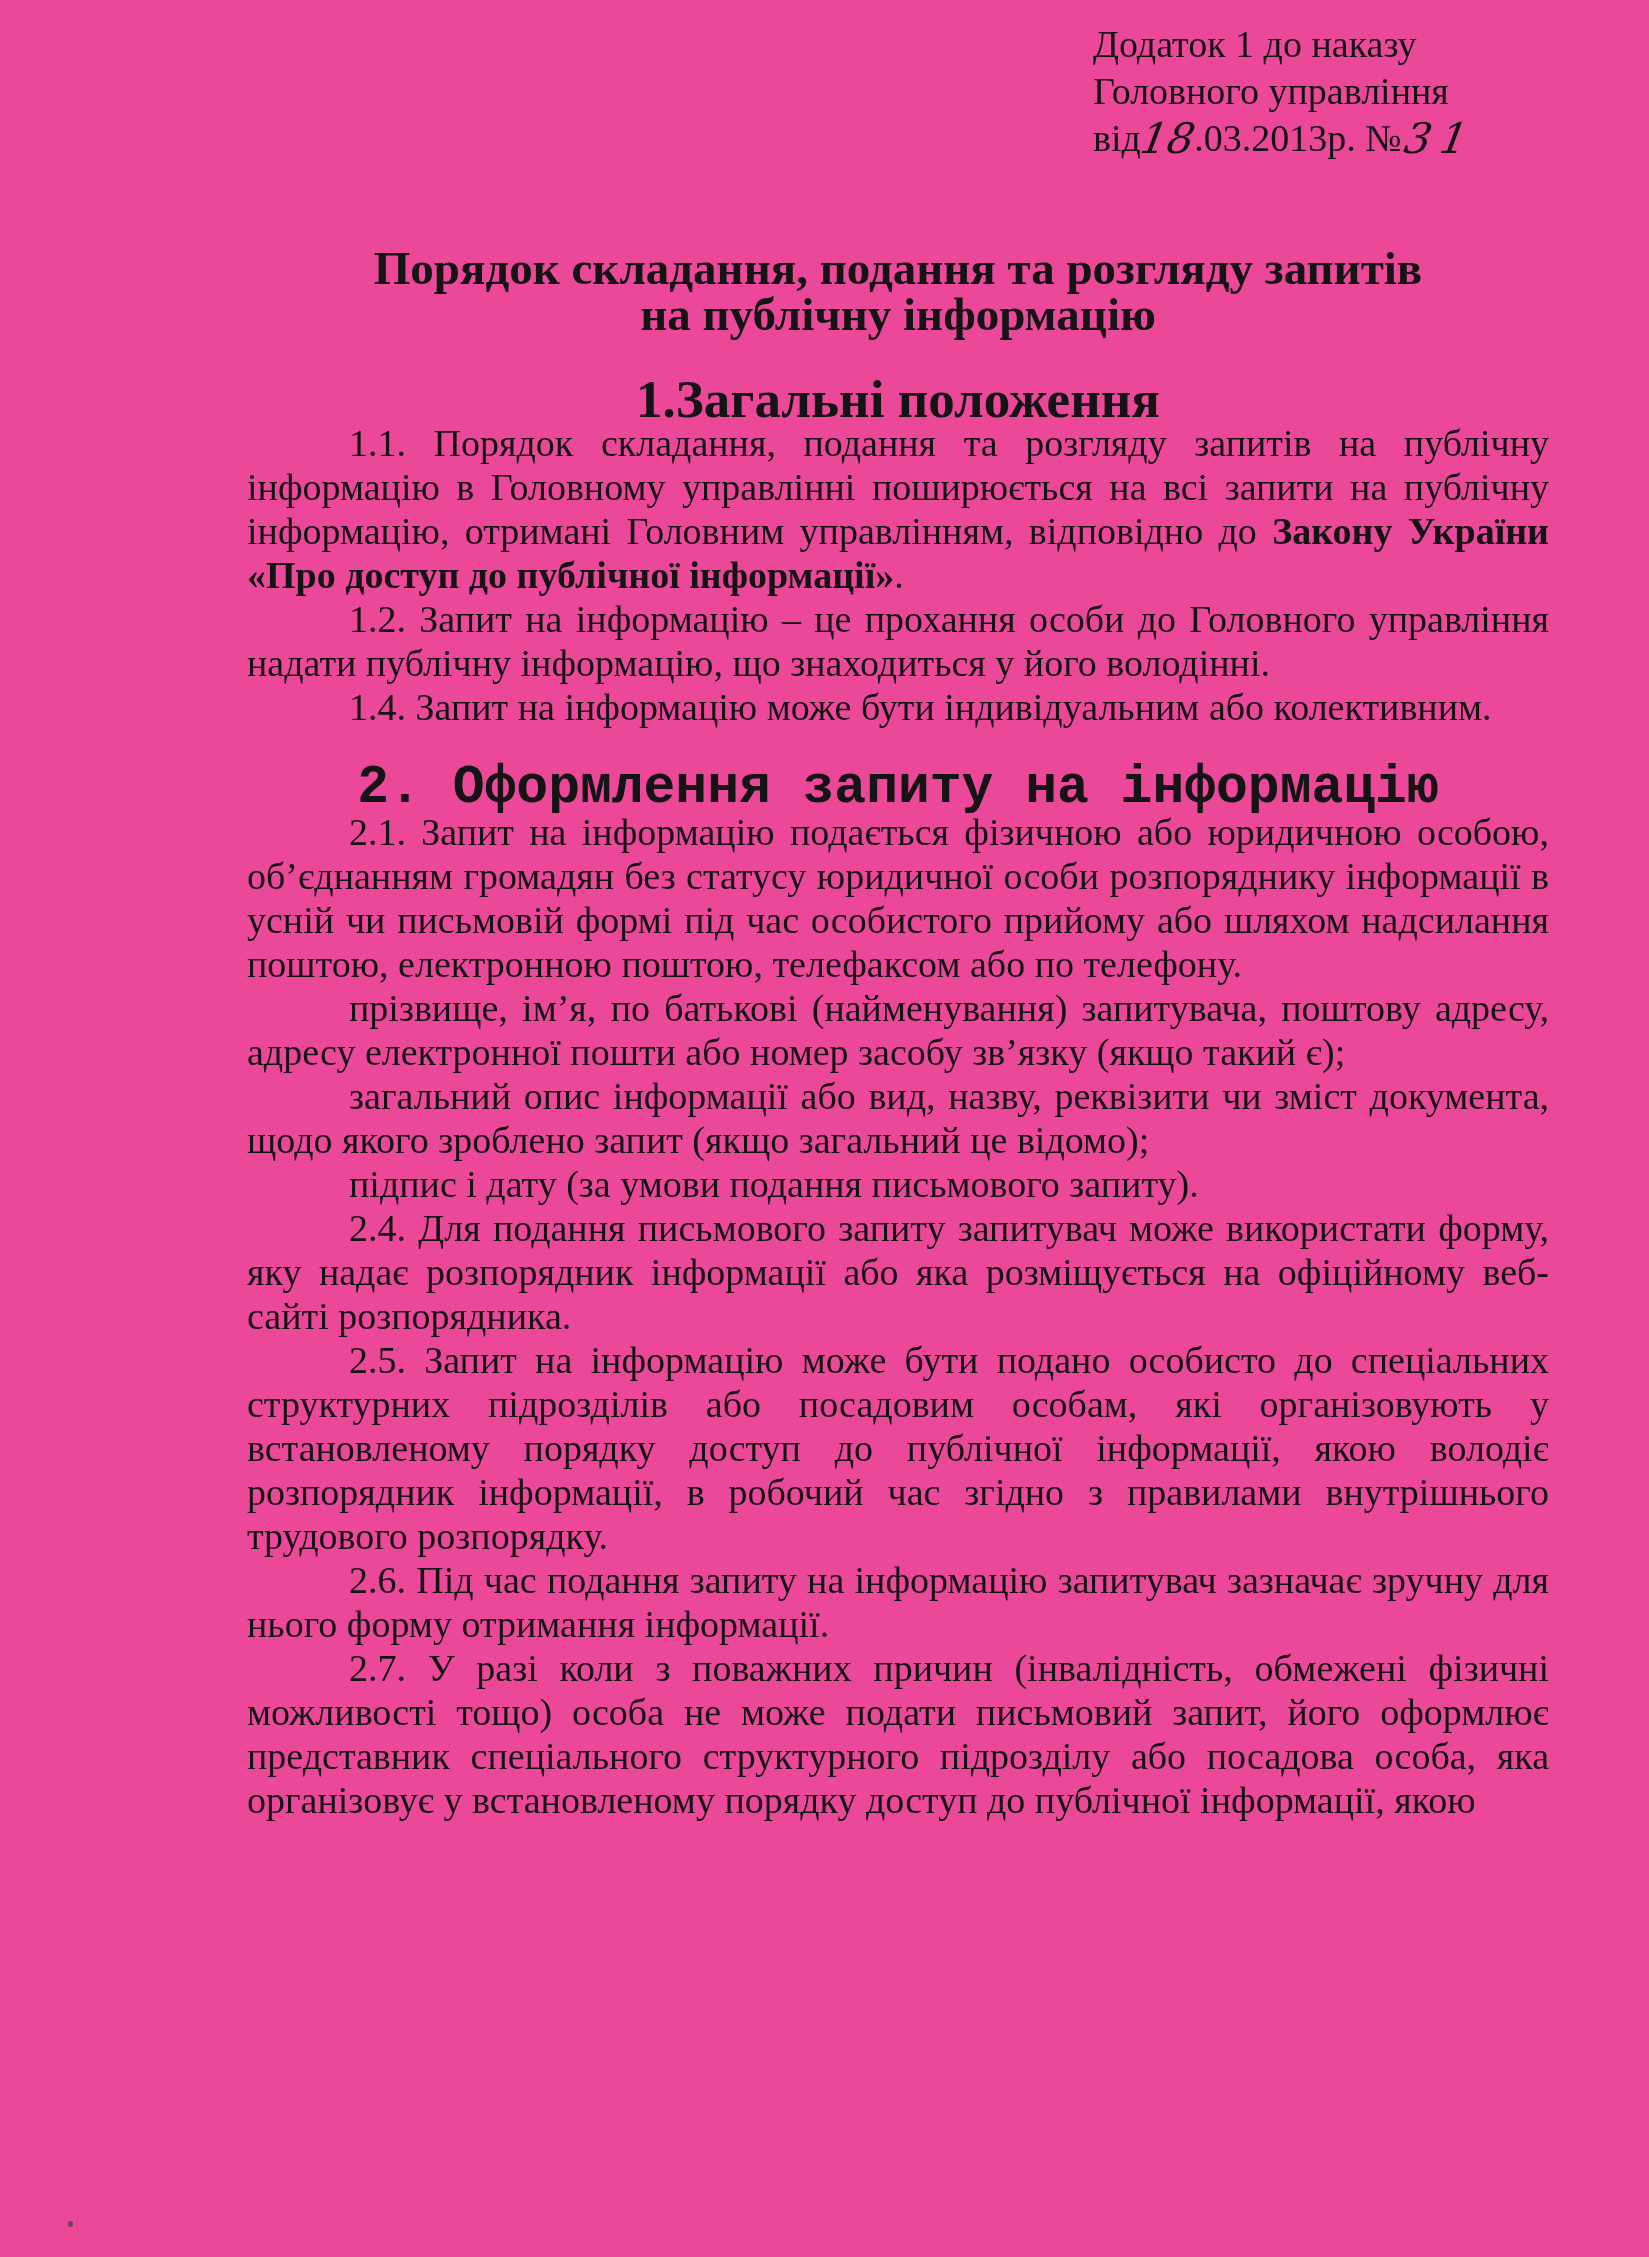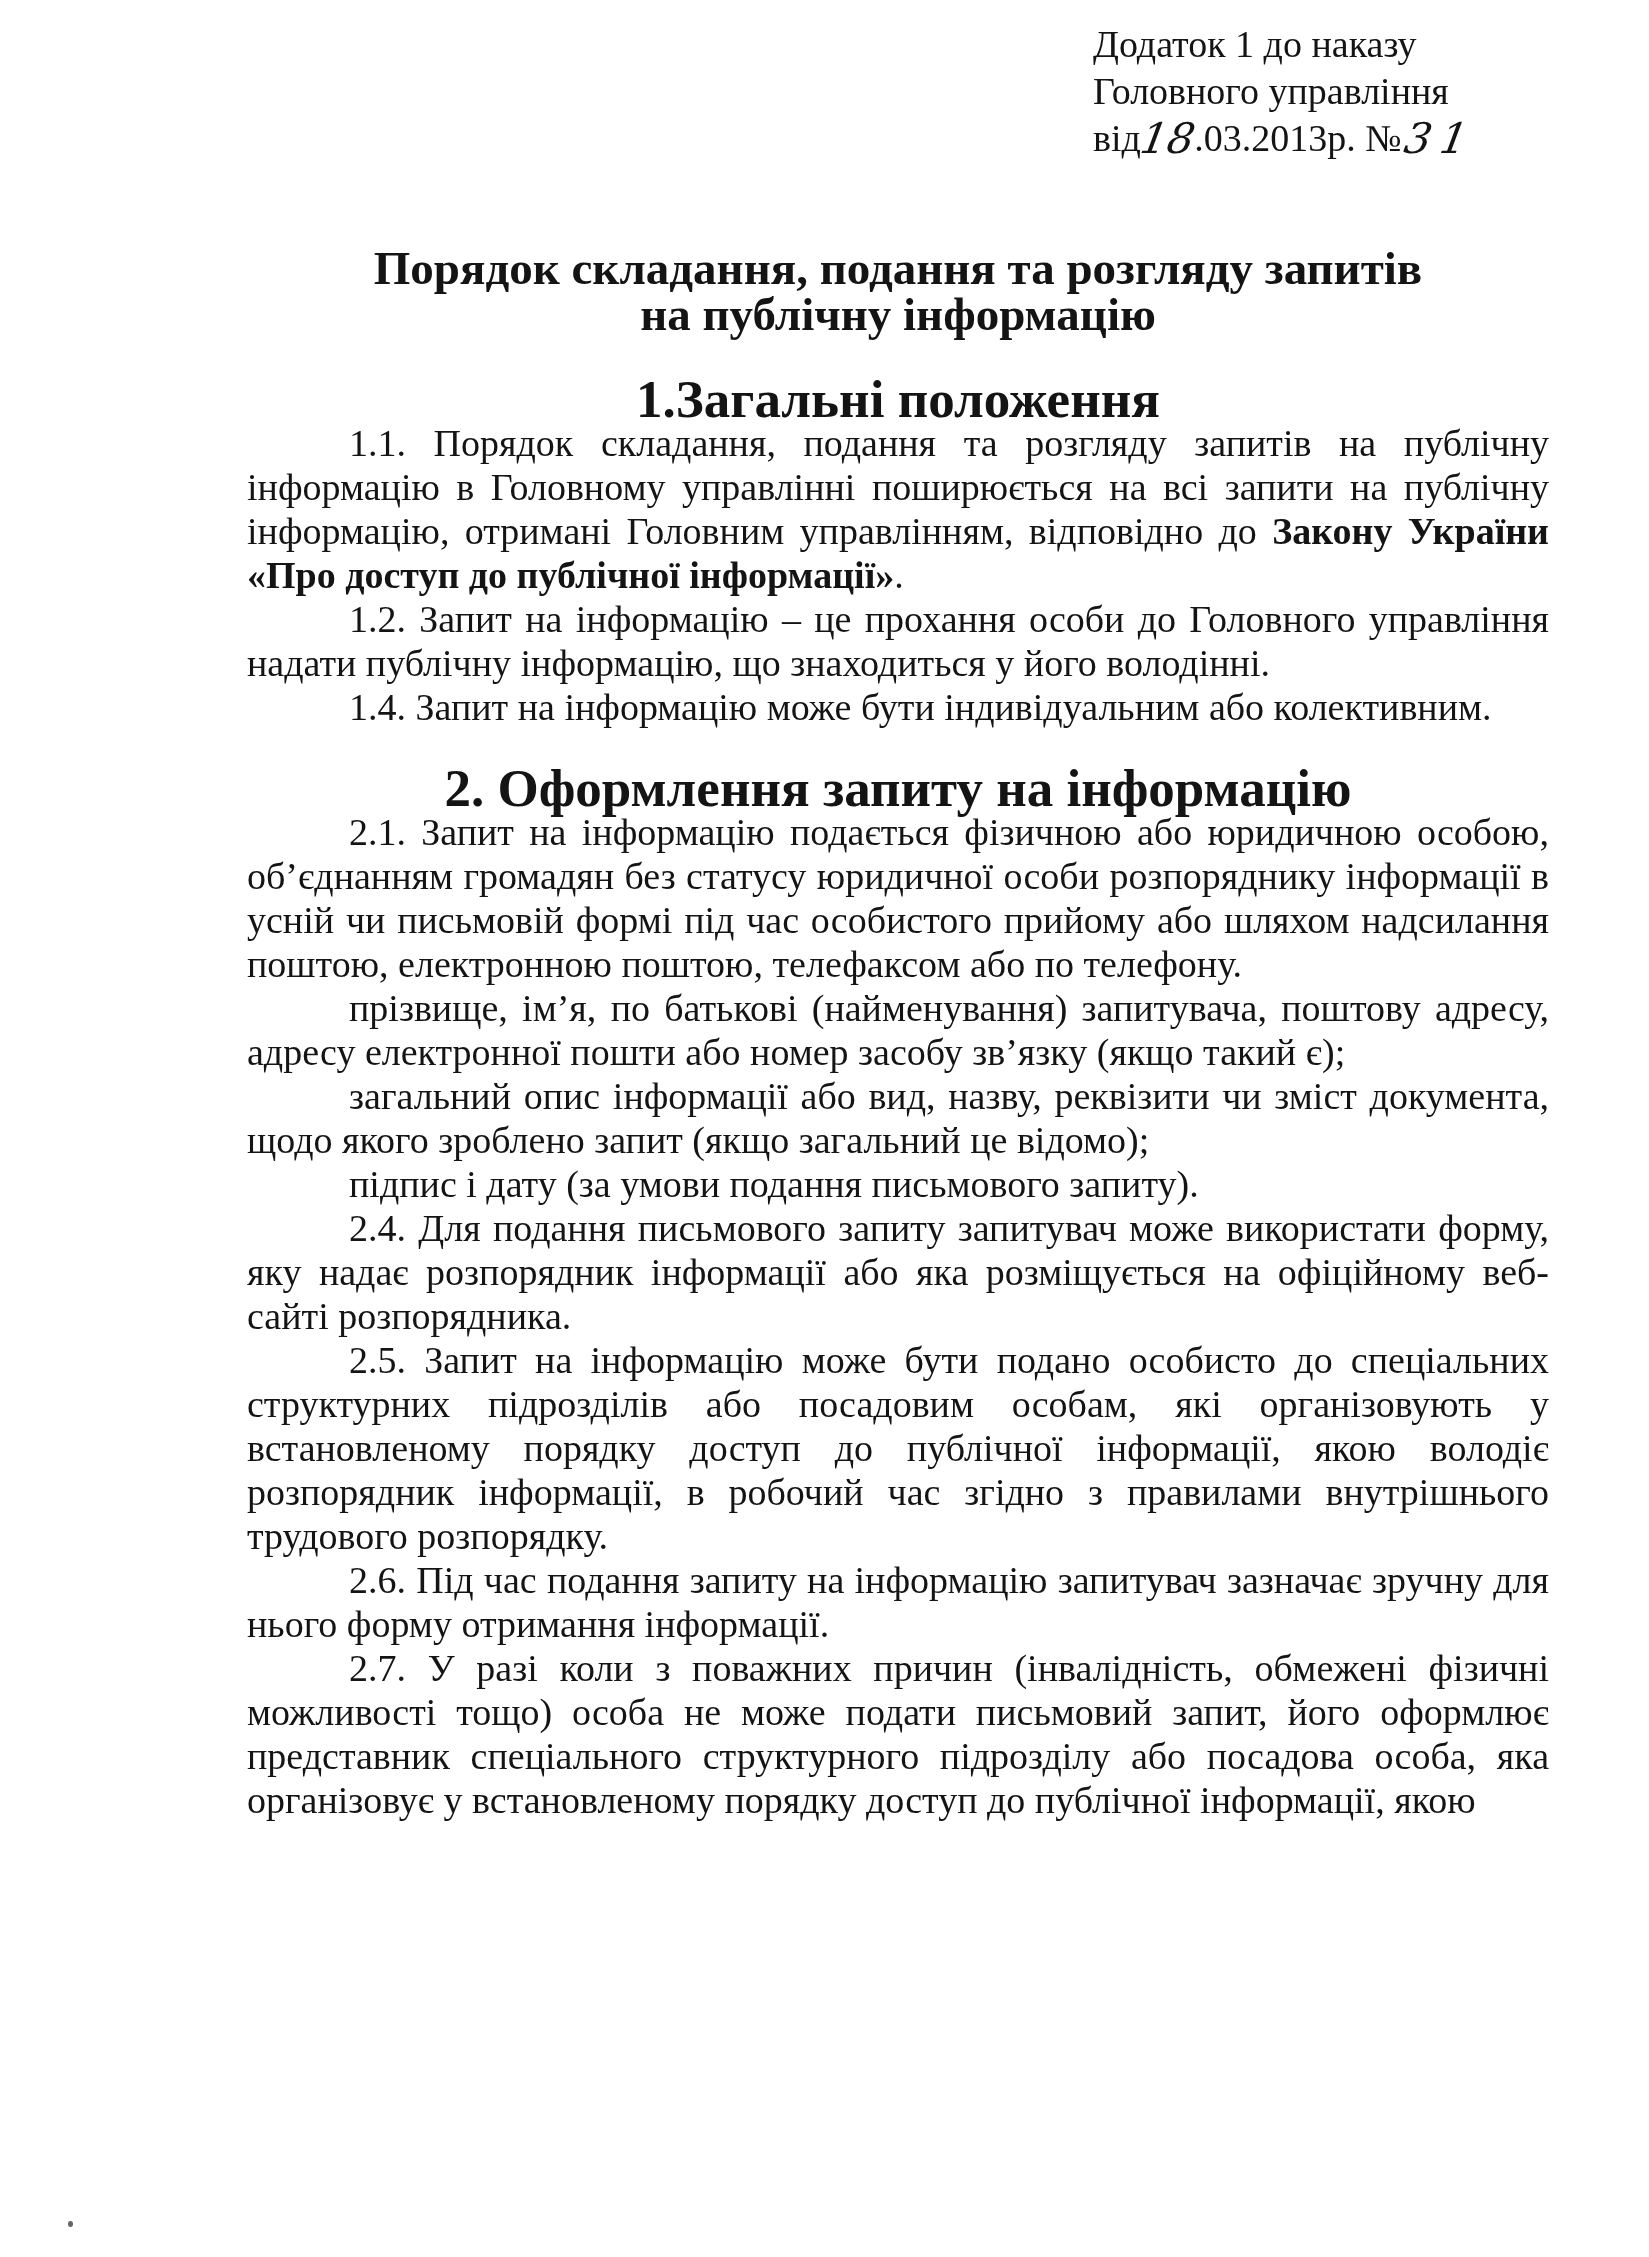--- a/index.html
+++ b/index.html
@@ -5,21 +5,21 @@
   html, body {
     margin: 0;
     padding: 0;
     background: #e8e8e8;
   }
   .page {
     position: relative;
     width: 1650px;
     height: 2257px;
     margin: 0 auto;
-    background: #ffffff;
+    background: #ec4899;
     color: #141414;
     font-family: "Liberation Serif", serif;
     overflow: hidden;
   }
   .annex-note {
     position: absolute;
     left: 1093px;
     top: 21.3px;
     font-size: 38px;
     line-height: 47px;
@@ -60,20 +60,21 @@
   .section-heading {
     text-align: center;
     text-indent: 0;
     font-weight: bold;
     font-size: 53px;
     line-height: 44px;
     margin: 0;
   }
   .section-heading.second {
     margin-top: 37px;
+    font-family: Liberation Mono, monospace;
   }
   .para {
     margin: 0;
     text-indent: 102px;
   }
   .bold-inline {
     font-weight: bold;
   }
   .scan-speck {
     position: absolute;

